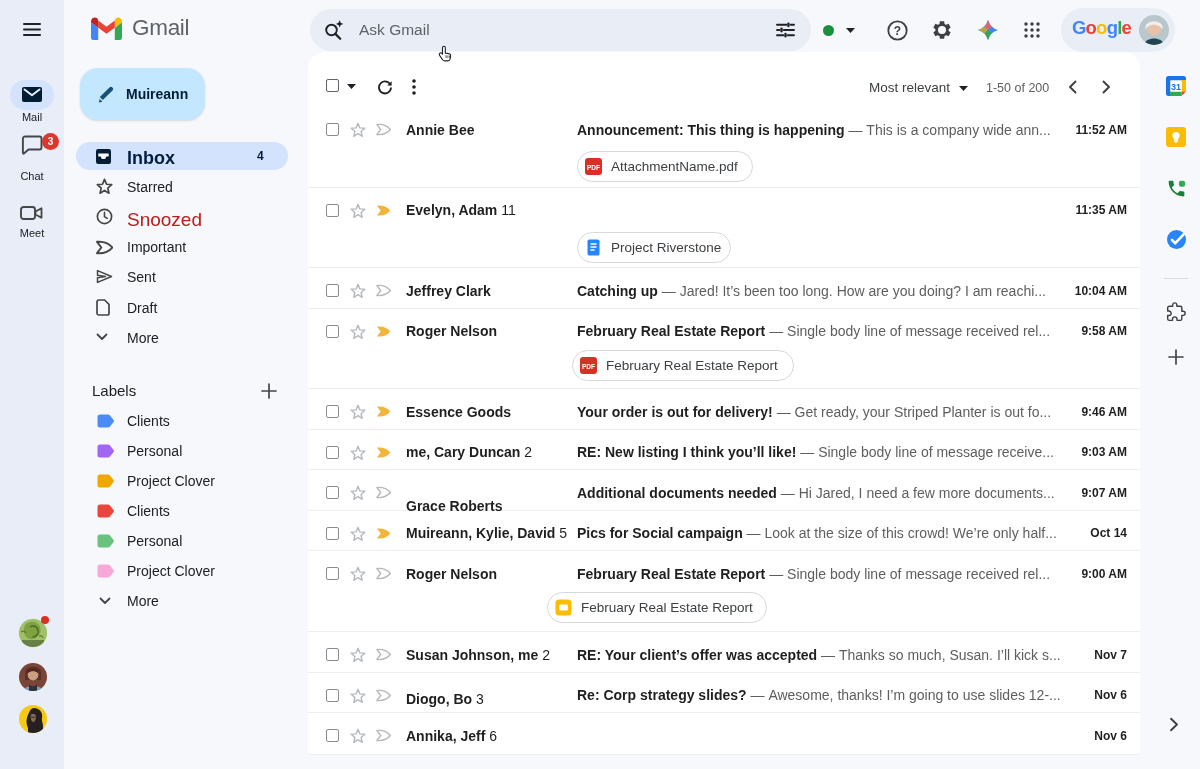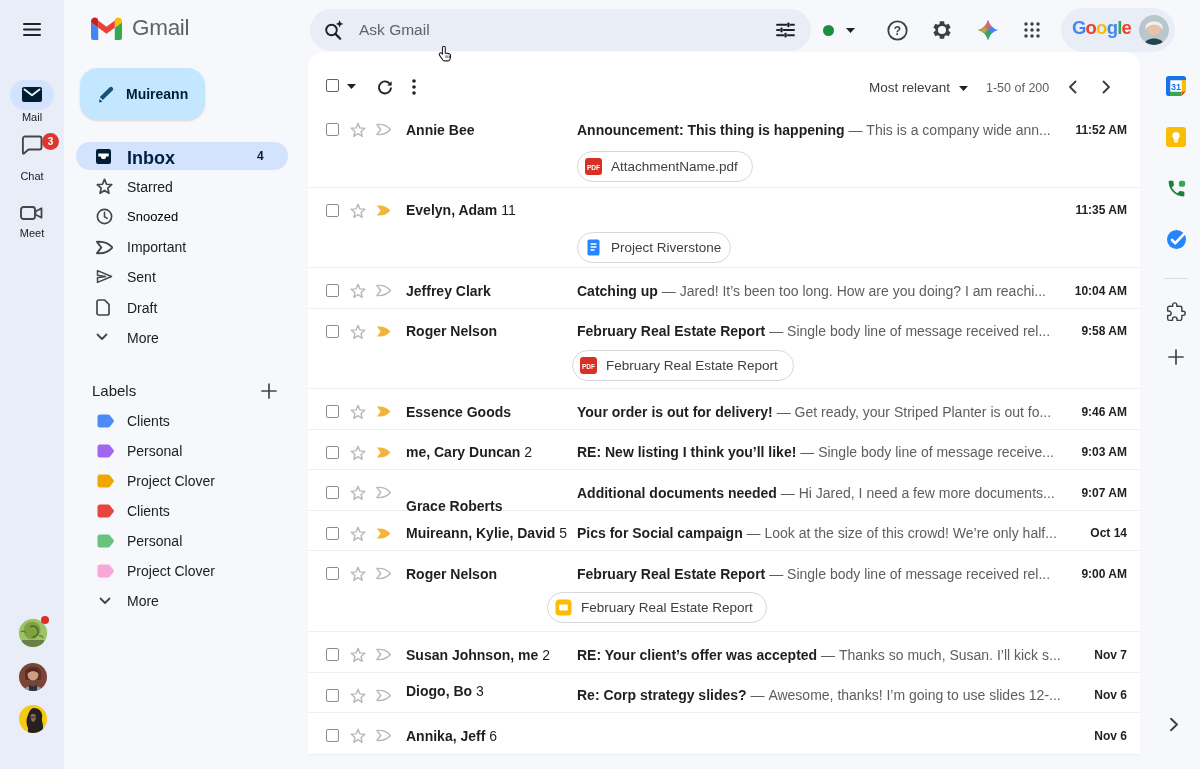--- a/index.html
+++ b/index.html
@@ -109,21 +109,21 @@
 <div style="position:absolute;left:63px;top:148px;font-size:18px;font-weight:bold;color:#041e42;">Inbox</div>
 <div style="position:absolute;left:193px;top:149px;font-size:12px;font-weight:bold;color:#041e42;">4</div>
     <div class="ni" style="left:32px;top:178.2px;"><svg width="17" height="17" viewBox="0 0 17 17" style="">
         <path d="M8 1.3 L9.9 5.9 L14.8 6.3 L11.1 9.5 L12.2 14.3 L8 11.7 L3.8 14.3 L4.9 9.5 L1.2 6.3 L6.1 5.9 Z" fill="none" stroke="#444746" stroke-width="1.6" stroke-linejoin="round" transform="scale(1.0625)"></path>
       </svg></div>
     <div style="position:absolute;left:63px;top:178.7px;font-size:14px;color:#202124;">Starred</div>
     <div class="ni" style="left:32px;top:208.39999999999998px;"><svg width="17" height="17" viewBox="0 0 17 17" style="">
         <circle cx="8.5" cy="8.5" r="7.1" fill="none" stroke="#444746" stroke-width="1.7"></circle>
         <path d="M8.5 4.4 V8.8 L11.3 10.4" fill="none" stroke="#444746" stroke-width="1.6" stroke-linecap="round"></path>
       </svg></div>
-    <div style="position:absolute;left:63px;top:208.89999999999998px;font-size:13px;color:#000000;">Snoozed</div>
+    <div style="position:absolute;left:63px;top:208.89999999999998px;font-size:19px;color:#b91c1c;">Snoozed</div>
     <div class="ni" style="left:32px;top:238.59999999999997px;"><svg width="17" height="17" viewBox="0 0 17 17" style="">
         <path d="M0.9 2.5 C6.9 2.0 10.9 3.3 14.4 7.5 C10.9 11.7 6.9 13.0 0.9 12.5 L4.7 7.5 Z" fill="none" stroke="#444746" stroke-width="1.7" stroke-linejoin="round" transform="scale(1.1333333333333333)"></path>
       </svg></div>
     <div style="position:absolute;left:63px;top:239.09999999999997px;font-size:14px;color:#202124;">Important</div>
     <div class="ni" style="left:32px;top:268.79999999999995px;"><svg width="17" height="15" viewBox="0 0 17 15" style="">
         <path d="M1.5 13.4 L15.5 7.5 L1.5 1.6 L1.5 6.2 L9.5 7.5 L1.5 8.8 Z" fill="none" stroke="#444746" stroke-width="1.5" stroke-linejoin="round"></path>
       </svg></div>
     <div style="position:absolute;left:63px;top:269.29999999999995px;font-size:14px;color:#202124;">Sent</div>
     <div class="ni" style="left:32px;top:298.99999999999994px;"><svg width="14" height="17" viewBox="0 0 14 17" style="">
         <path d="M1 2.8 a1.8 1.8 0 0 1 1.8 -1.8 H8.6 L13 5.4 V14.2 a1.8 1.8 0 0 1 -1.8 1.8 H2.8 A1.8 1.8 0 0 1 1 14.2 Z" fill="none" stroke="#444746" stroke-width="1.7"></path>
@@ -413,21 +413,21 @@
       <div class="tm" style="top:15.5px;">Nov 7</div>
     </div>
     <div class="row" style="top:620.5px;height:40.5px;">
       <div class="cb" style="left:18px;top:16px;"></div>
       <div class="ic" style="left:42px;top:15px;"><svg width="16" height="16" viewBox="0 0 16 16" style="">
           <path d="M8 1.3 L9.9 5.9 L14.8 6.3 L11.1 9.5 L12.2 14.3 L8 11.7 L3.8 14.3 L4.9 9.5 L1.2 6.3 L6.1 5.9 Z" fill="none" stroke="#b5b9be" stroke-width="1.4" stroke-linejoin="round" transform="scale(1.0)"></path>
         </svg></div>
       <div class="ic" style="left:68px;top:15px;"><svg width="15" height="15" viewBox="0 0 15 15" style="">
           <path d="M0.9 2.5 C6.9 2.0 10.9 3.3 14.4 7.5 C10.9 11.7 6.9 13.0 0.9 12.5 L4.7 7.5 Z" fill="none" stroke="#b5b9be" stroke-width="1.4" stroke-linejoin="round" transform="scale(1.0)"></path>
         </svg></div>
-      <div class="nm" style="left:98px;top:10px;"><b>Diogo, Bo</b> 3</div>
+      <div class="nm" style="left:98px;top:18px;"><b>Diogo, Bo</b> 3</div>
       <div class="sb" style="left:269px;top:14.5px;right:64px;"><b>Re: Corp strategy slides?</b><span class="sn">&nbsp;—&nbsp;Awesome, thanks! I’m going to use slides 12-...</span></div>
       <div class="tm" style="top:15.5px;">Nov 6</div>
     </div>
     <div class="row" style="top:661px;height:42px;">
       <div class="cb" style="left:18px;top:16px;"></div>
       <div class="ic" style="left:42px;top:15px;"><svg width="16" height="16" viewBox="0 0 16 16" style="">
           <path d="M8 1.3 L9.9 5.9 L14.8 6.3 L11.1 9.5 L12.2 14.3 L8 11.7 L3.8 14.3 L4.9 9.5 L1.2 6.3 L6.1 5.9 Z" fill="none" stroke="#b5b9be" stroke-width="1.4" stroke-linejoin="round" transform="scale(1.0)"></path>
         </svg></div>
       <div class="ic" style="left:68px;top:15px;"><svg width="15" height="15" viewBox="0 0 15 15" style="">
           <path d="M0.9 2.5 C6.9 2.0 10.9 3.3 14.4 7.5 C10.9 11.7 6.9 13.0 0.9 12.5 L4.7 7.5 Z" fill="none" stroke="#b5b9be" stroke-width="1.4" stroke-linejoin="round" transform="scale(1.0)"></path>

